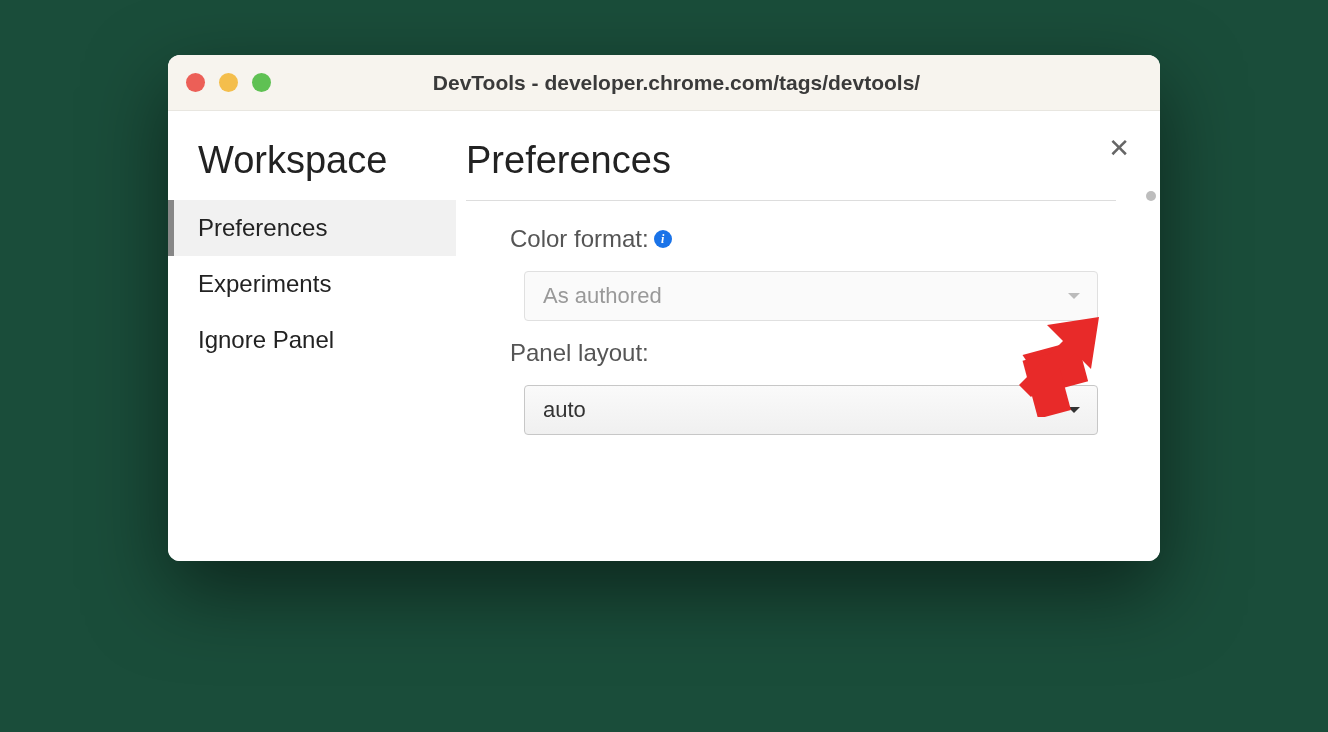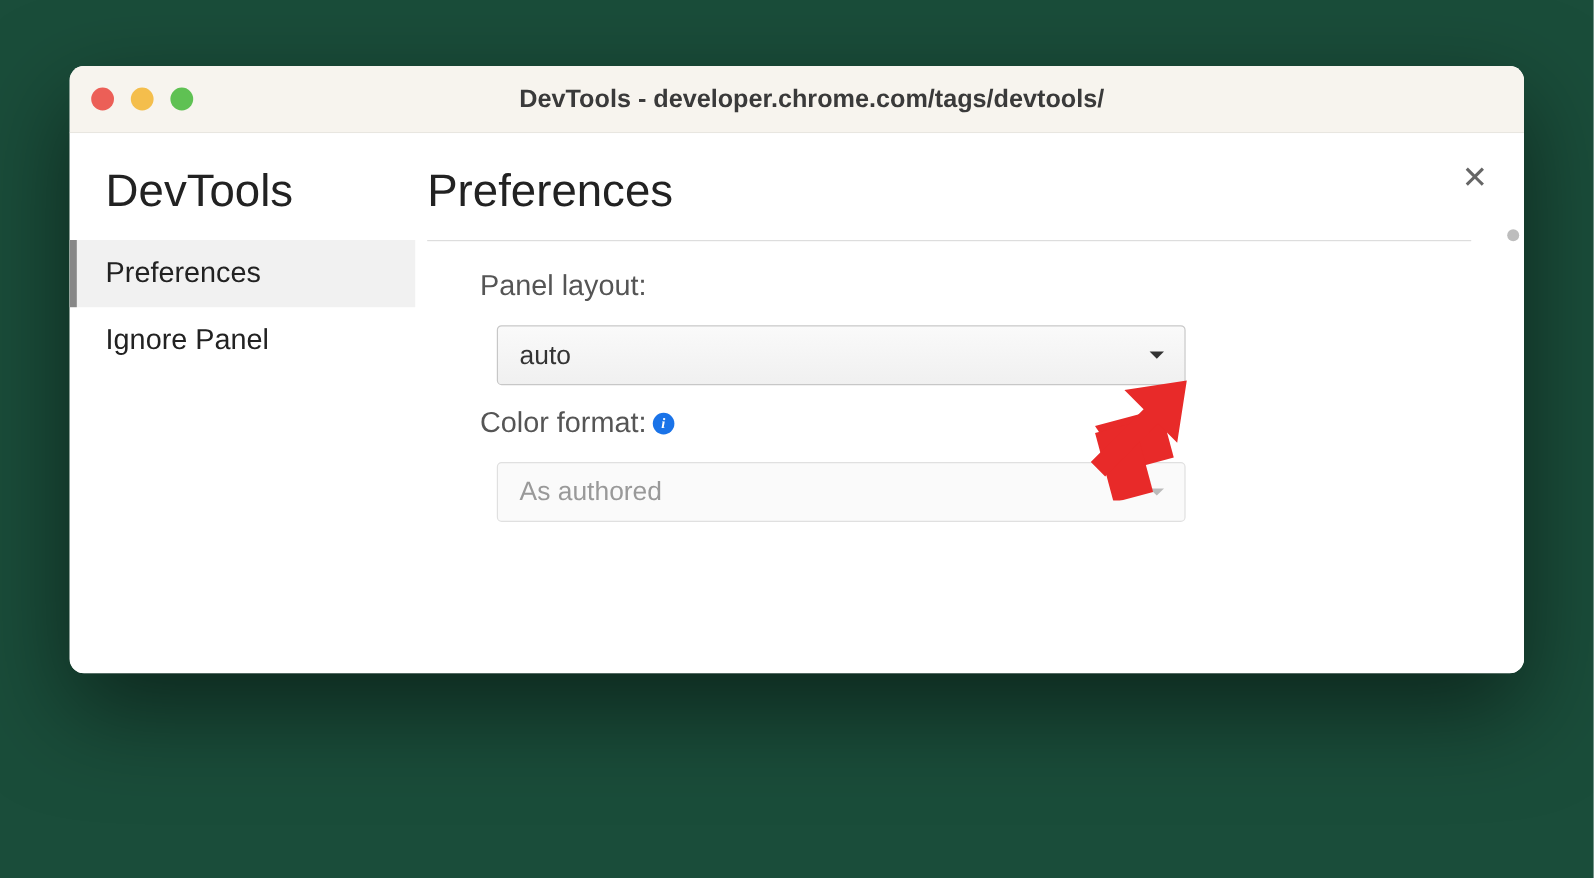--- a/index.html
+++ b/index.html
@@ -7,21 +7,21 @@
       font-family: -apple-system, BlinkMacSystemFont, "Segoe UI", Helvetica, Arial, sans-serif;
       background: #1a4d3a;
       width: 1328px;
       height: 732px;
       display: flex;
       align-items: flex-start;
       justify-content: center;
       padding-top: 55px;
     }
     .window {
-      width: 1212px;
+      width: 992px;
       background: #fff;
       border-radius: 12px;
       box-shadow: 0 30px 80px rgba(0,0,0,0.5);
       overflow: hidden;
       position: relative;
     }
     .titlebar {
       height: 56px;
       background: #f7f4ee;
       display: flex;
@@ -198,64 +198,67 @@
       <div class="traffic-light tl-green"></div>
     </div>
     <div class="titlebar-title">DevTools - developer.chrome.com/tags/devtools/</div>
   </div>
 
   <div class="content">
 
     <div class="close-x">✕</div>
 
     <div class="sidebar">
-      <div class="sidebar-heading">DevTools</div>
+      <div class="sidebar-heading">Workspace</div>
       <div class="sidebar-item active">
         <span>Preferences</span>
+      </div>
+      <div class="sidebar-item">
+        <span>Experiments</span>
       </div>
       <div class="sidebar-item">
         <span>Ignore Panel</span>
       </div>
     </div>
 
     <div class="main">
       <div class="main-heading">Preferences</div>
       <hr class="divider">
-
-      <div class="field-row">
-        <div class="field-label">Panel layout:</div>
-        <div class="select-wrap">
-          <div class="select">
-            <span>auto</span>
-            <span class="select-caret">
-              <svg width="14" height="8" viewBox="0 0 14 8">
-                  <path d="M1 1 L7 7 L13 1 Z" fill="#333"></path>
-                </svg>
-            </span>
-          </div>
-        </div>
-      </div>
 
       <div class="field-row">
         <div class="field-label">
           <span>Color format:</span>
           <span class="info-badge">i</span>
         </div>
         <div class="select-wrap">
           <div class="select disabled">
             <span>As authored</span>
             <span class="select-caret">
               <svg width="14" height="8" viewBox="0 0 14 8">
                   <path d="M1 1 L7 7 L13 1 Z" fill="#bbb"></path>
                 </svg>
             </span>
           </div>
         </div>
       </div>
 
+      <div class="field-row">
+        <div class="field-label">Panel layout:</div>
+        <div class="select-wrap">
+          <div class="select">
+            <span>auto</span>
+            <span class="select-caret">
+              <svg width="14" height="8" viewBox="0 0 14 8">
+                  <path d="M1 1 L7 7 L13 1 Z" fill="#333"></path>
+                </svg>
+            </span>
+          </div>
+        </div>
+      </div>
+
       <div class="scrollbar-track">
         <div class="scrollbar-thumb"></div>
       </div>
 
       <svg class="annotation-arrow" width="130" height="120" viewBox="0 0 130 120">
         <g transform="rotate(30 65 60)">
           <path d="M 35 75 L 75 35 L 105 65 L 75 95 Z" fill="#e82a29"></path>
           <rect x="62" y="56" width="60" height="34" transform="rotate(45 62 56)" fill="#e82a29"></rect>
         </g>
         <path d="M 28 88 L 72 44 L 56 28 L 108 20 L 100 72 L 84 56 L 40 100 Z" fill="#e82a29"></path>

